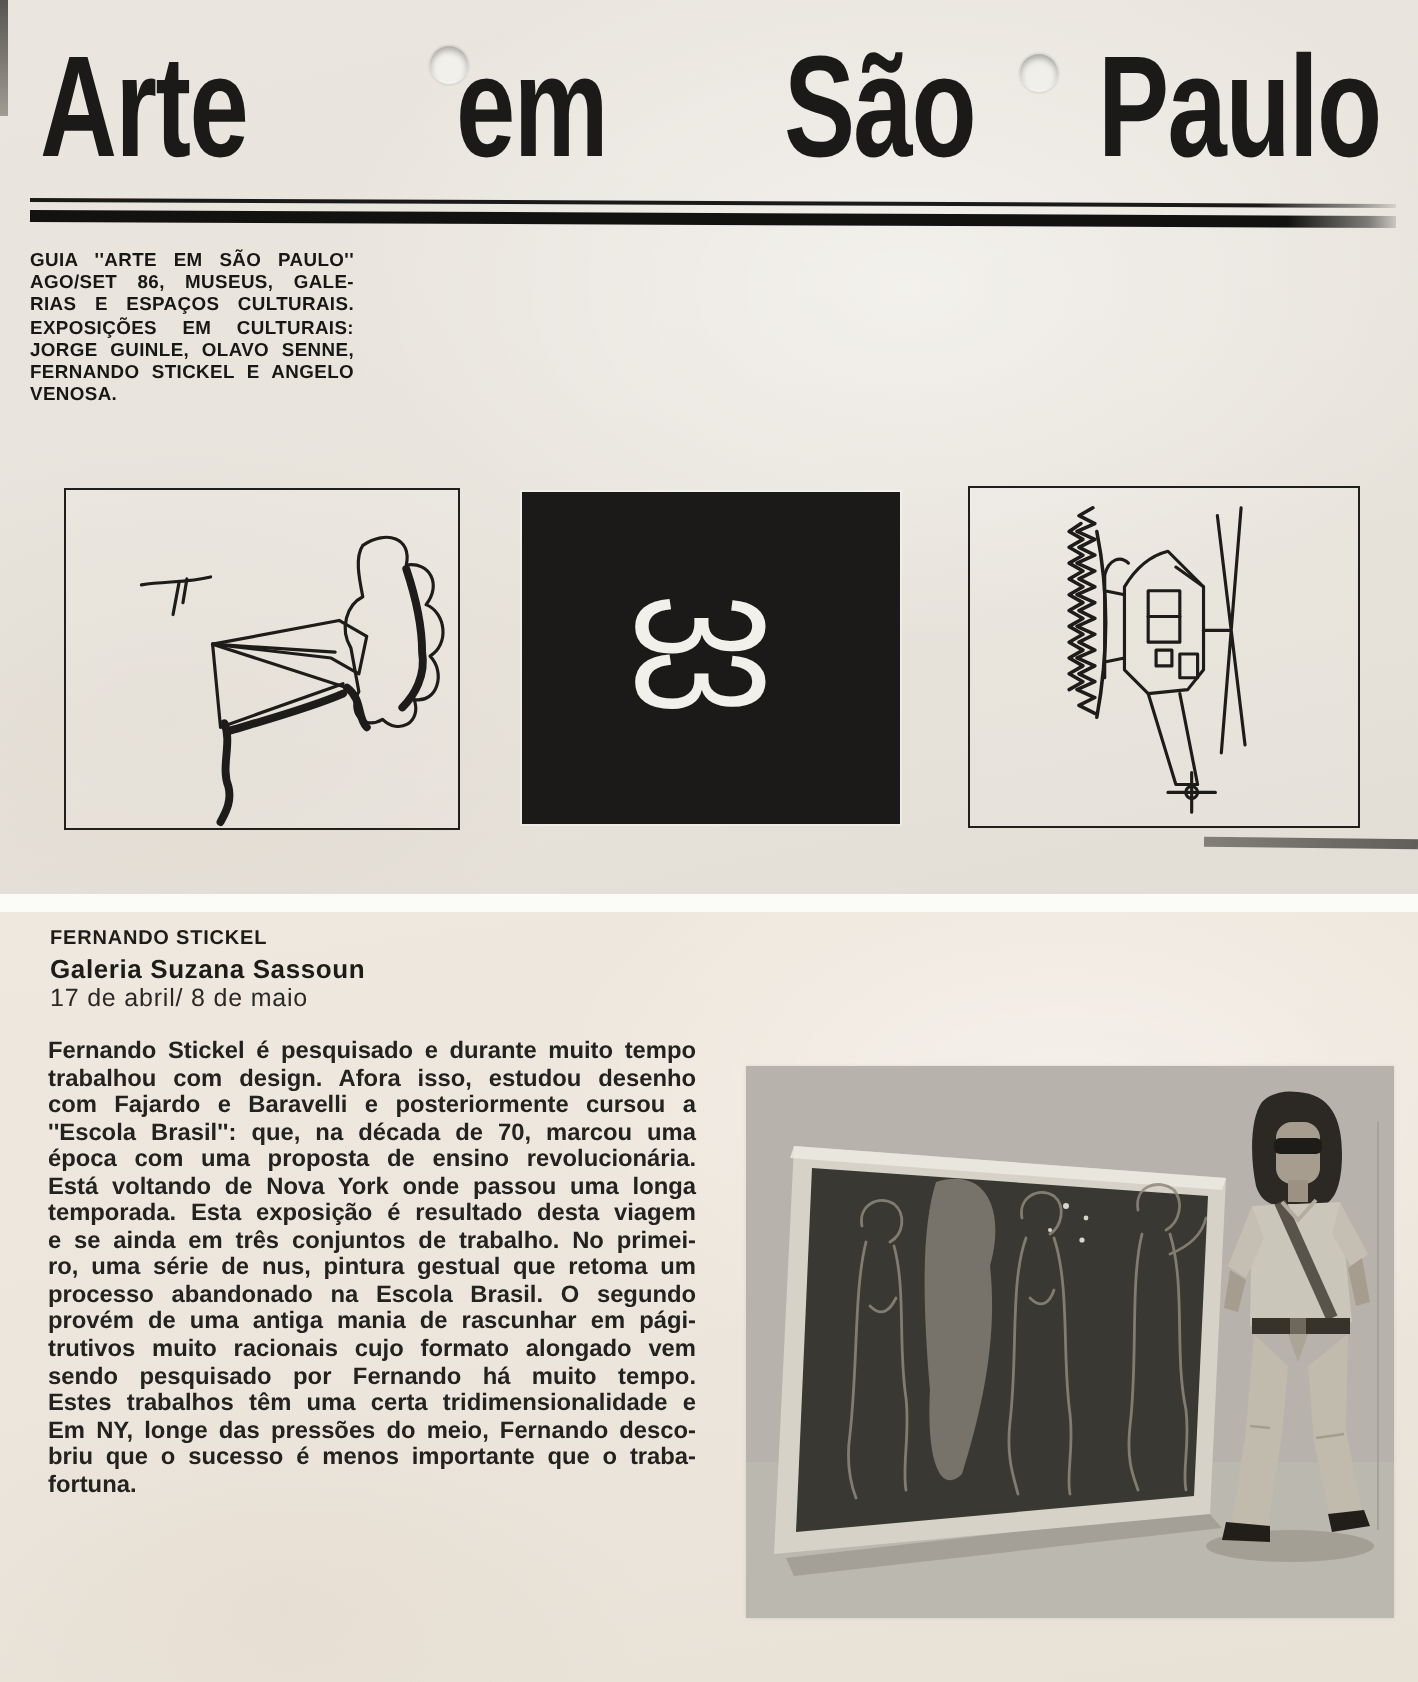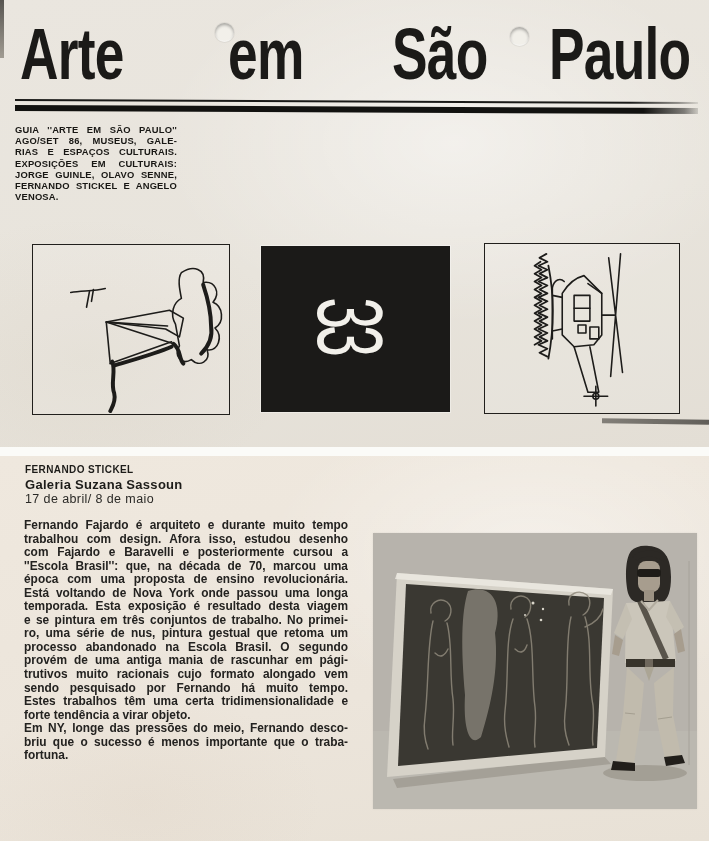--- a/index.html
+++ b/index.html
@@ -176,35 +176,34 @@
 
   <section class="bottom">
     <header class="art-head">
       <div class="artist">FERNANDO STICKEL</div>
       <div class="gallery">Galeria Suzana Sassoun</div>
       <div class="dates">17 de abril/ 8 de maio</div>
     </header>
 
     <div class="body-col">
         <div class="para">
-          <div class="bline">Fernando Fajardo é arquiteto e durante muito tempo</div>
+          <div class="bline">Fernando Stickel é pesquisado e durante muito tempo</div>
           <div class="bline">trabalhou com design. Afora isso, estudou desenho</div>
           <div class="bline">com Fajardo e Baravelli e posteriormente cursou a</div>
           <div class="bline">''Escola Brasil'': que, na década de 70, marcou uma</div>
           <div class="bline">época com uma proposta de ensino revolucionária.</div>
           <div class="bline">Está voltando de Nova York onde passou uma longa</div>
           <div class="bline">temporada. Esta exposição é resultado desta viagem</div>
-          <div class="bline">e se pintura em três conjuntos de trabalho. No primei-</div>
+          <div class="bline">e se ainda em três conjuntos de trabalho. No primei-</div>
           <div class="bline">ro, uma série de nus, pintura gestual que retoma um</div>
           <div class="bline">processo abandonado na Escola Brasil. O segundo</div>
           <div class="bline">provém de uma antiga mania de rascunhar em pági-</div>
           <div class="bline">trutivos muito racionais cujo formato alongado vem</div>
           <div class="bline">sendo pesquisado por Fernando há muito tempo.</div>
           <div class="bline">Estes trabalhos têm uma certa tridimensionalidade e</div>
-          <div class="bline last">forte tendência a virar objeto.</div>
         </div>
         <div class="para">
           <div class="bline">Em NY, longe das pressões do meio, Fernando desco-</div>
           <div class="bline">briu que o sucesso é menos importante que o traba-</div>
           <div class="bline last">fortuna.</div>
         </div>
       </div>
 
     <figure class="photo">
       <svg viewBox="0 0 324 276">

